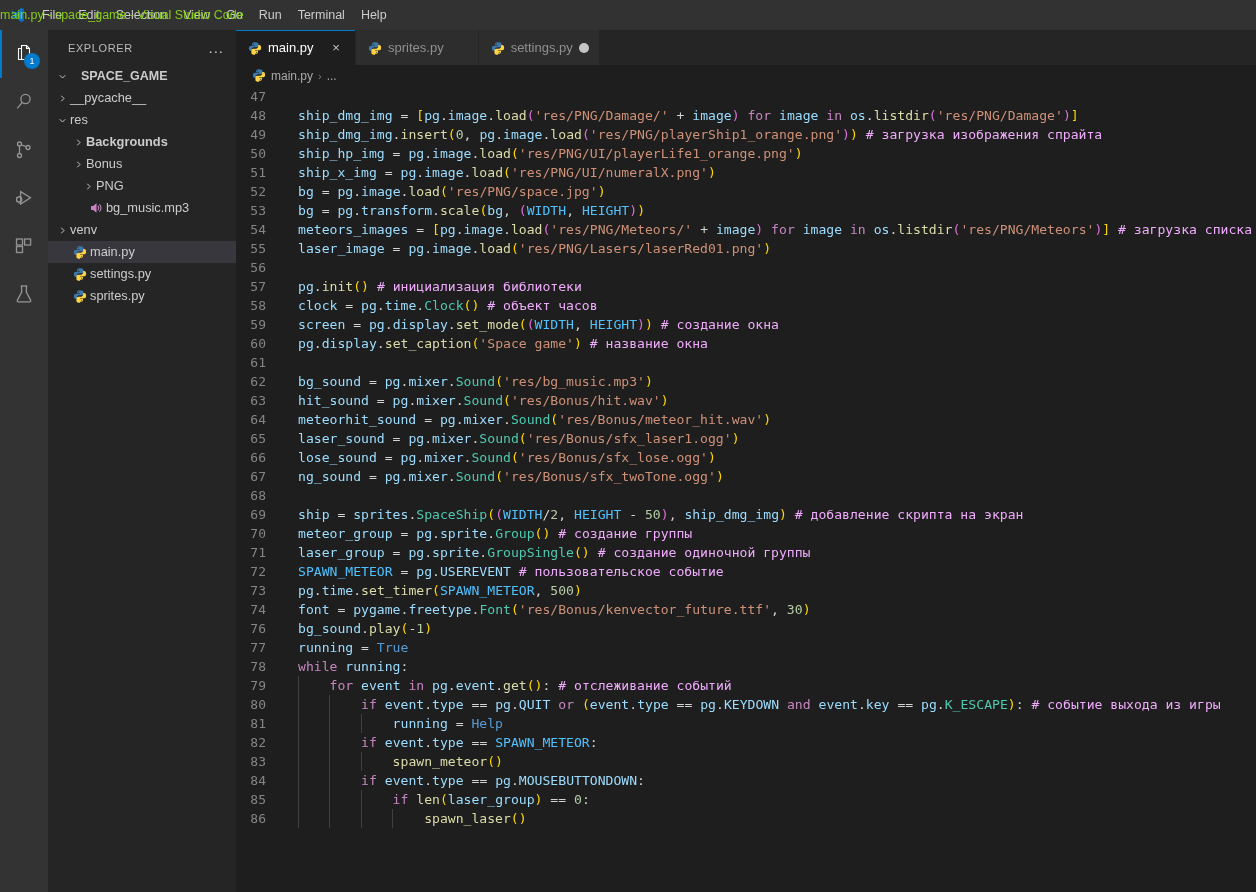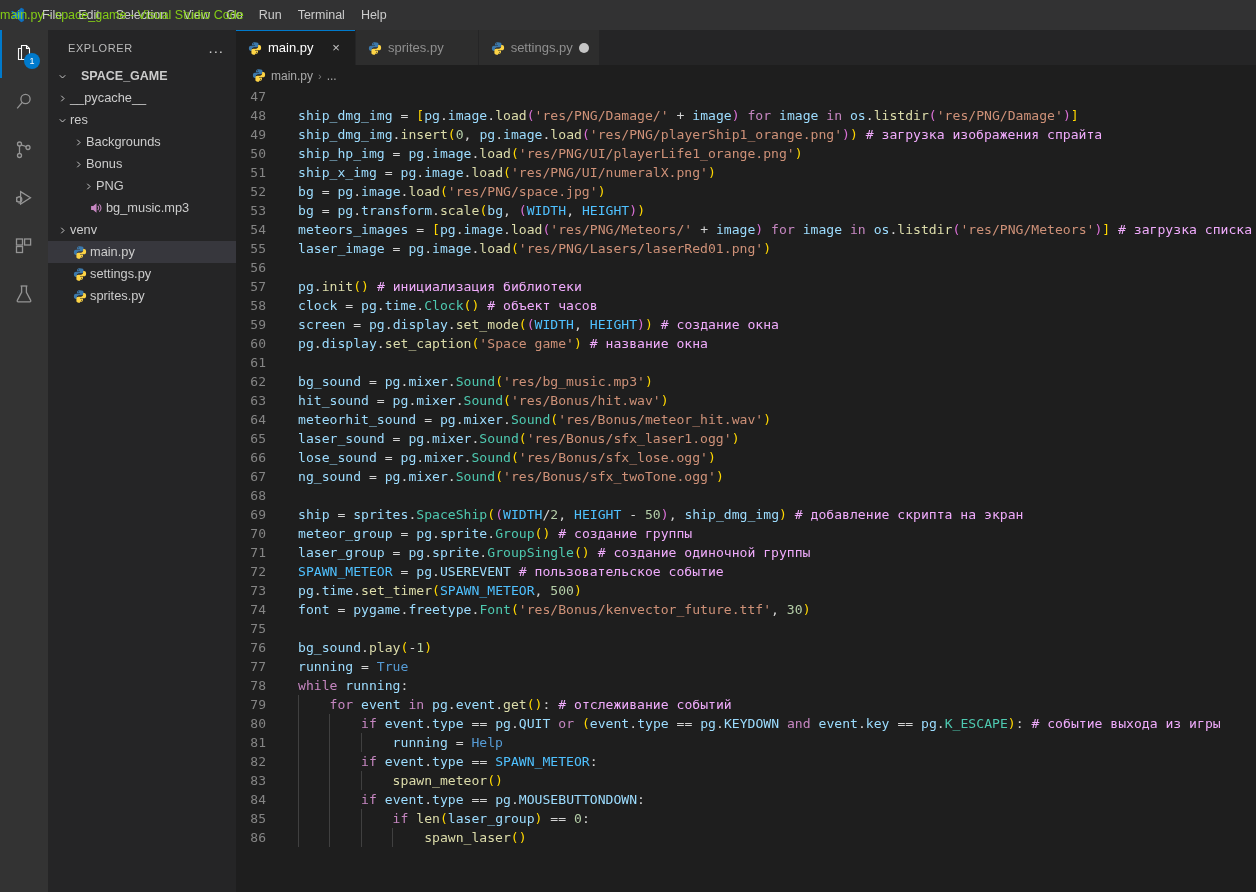--- a/index.html
+++ b/index.html
@@ -249,21 +249,21 @@
             <span class="rlabel">__pycache__</span>
           </div>
           <div class="row" style="padding-left: 6px;">
             <span class="twisty">
               <svg width="11" height="11" viewBox="0 0 16 16" fill="none" stroke="#cccccc" stroke-width="1.4">
                 <path d="M4 6.2 8 10.2 12 6.2"></path>
               </svg>
             </span>
             <span class="rlabel">res</span>
           </div>
-          <div class="row" style="padding-left: 22px;">
+          <div class="row" style="padding-left: 22px; font-weight: bold;">
             <span class="twisty">
               <svg width="11" height="11" viewBox="0 0 16 16" fill="none" stroke="#cccccc" stroke-width="1.4">
                 <path d="M6.2 4 10.2 8 6.2 12"></path>
               </svg>
             </span>
             <span class="rlabel">Backgrounds</span>
           </div>
           <div class="row" style="padding-left: 22px;">
             <span class="twisty">
               <svg width="11" height="11" viewBox="0 0 16 16" fill="none" stroke="#cccccc" stroke-width="1.4">
@@ -402,21 +402,20 @@
             <div class="cl"><span class="ln">65</span><span class="ctext"><span></span><span class="t-var">laser_sound</span><span class="t-op"> = </span><span class="t-var">pg</span><span class="t-def">.</span><span class="t-var">mixer</span><span class="t-def">.</span><span class="t-cls">Sound</span><span class="t-b1">(</span><span class="t-str">'res/Bonus/sfx_laser1.ogg'</span><span class="t-b1">)</span></span></div>
             <div class="cl"><span class="ln">66</span><span class="ctext"><span></span><span class="t-var">lose_sound</span><span class="t-op"> = </span><span class="t-var">pg</span><span class="t-def">.</span><span class="t-var">mixer</span><span class="t-def">.</span><span class="t-cls">Sound</span><span class="t-b1">(</span><span class="t-str">'res/Bonus/sfx_lose.ogg'</span><span class="t-b1">)</span></span></div>
             <div class="cl"><span class="ln">67</span><span class="ctext"><span></span><span class="t-var">ng_sound</span><span class="t-op"> = </span><span class="t-var">pg</span><span class="t-def">.</span><span class="t-var">mixer</span><span class="t-def">.</span><span class="t-cls">Sound</span><span class="t-b1">(</span><span class="t-str">'res/Bonus/sfx_twoTone.ogg'</span><span class="t-b1">)</span></span></div>
             <div class="cl"><span class="ln">68</span><span class="ctext"><span></span></span></div>
             <div class="cl"><span class="ln">69</span><span class="ctext"><span></span><span class="t-var">ship</span><span class="t-op"> = </span><span class="t-var">sprites</span><span class="t-def">.</span><span class="t-cls">SpaceShip</span><span class="t-b1">(</span><span class="t-b2">(</span><span class="t-const">WIDTH</span><span class="t-op">/</span><span class="t-num">2</span><span class="t-op">, </span><span class="t-const">HEIGHT</span><span class="t-op"> - </span><span class="t-num">50</span><span class="t-b2">)</span><span class="t-op">, </span><span class="t-var">ship_dmg_img</span><span class="t-b1">)</span><span class="t-com"> # добавление скрипта на экран</span></span></div>
             <div class="cl"><span class="ln">70</span><span class="ctext"><span></span><span class="t-var">meteor_group</span><span class="t-op"> = </span><span class="t-var">pg</span><span class="t-def">.</span><span class="t-var">sprite</span><span class="t-def">.</span><span class="t-cls">Group</span><span class="t-b1">(</span><span class="t-b1">)</span><span class="t-com"> # создание группы</span></span></div>
             <div class="cl"><span class="ln">71</span><span class="ctext"><span></span><span class="t-var">laser_group</span><span class="t-op"> = </span><span class="t-var">pg</span><span class="t-def">.</span><span class="t-var">sprite</span><span class="t-def">.</span><span class="t-cls">GroupSingle</span><span class="t-b1">(</span><span class="t-b1">)</span><span class="t-com"> # создание одиночной группы</span></span></div>
             <div class="cl"><span class="ln">72</span><span class="ctext"><span></span><span class="t-const">SPAWN_METEOR</span><span class="t-op"> = </span><span class="t-var">pg</span><span class="t-def">.</span><span class="t-var">USEREVENT</span><span class="t-com"> # пользовательское событие</span></span></div>
             <div class="cl"><span class="ln">73</span><span class="ctext"><span></span><span class="t-var">pg</span><span class="t-def">.</span><span class="t-var">time</span><span class="t-def">.</span><span class="t-fn">set_timer</span><span class="t-b1">(</span><span class="t-const">SPAWN_METEOR</span><span class="t-op">, </span><span class="t-num">500</span><span class="t-b1">)</span></span></div>
             <div class="cl"><span class="ln">74</span><span class="ctext"><span></span><span class="t-var">font</span><span class="t-op"> = </span><span class="t-var">pygame</span><span class="t-def">.</span><span class="t-var">freetype</span><span class="t-def">.</span><span class="t-cls">Font</span><span class="t-b1">(</span><span class="t-str">'res/Bonus/kenvector_future.ttf'</span><span class="t-op">, </span><span class="t-num">30</span><span class="t-b1">)</span></span></div>
-            <div class="cl"><span class="ln">75</span><span class="ctext"><span></span></span></div>
             <div class="cl"><span class="ln">76</span><span class="ctext"><span></span><span class="t-var">bg_sound</span><span class="t-def">.</span><span class="t-fn">play</span><span class="t-b1">(</span><span class="t-op">-</span><span class="t-num">1</span><span class="t-b1">)</span></span></div>
             <div class="cl"><span class="ln">77</span><span class="ctext"><span></span><span class="t-var">running</span><span class="t-op"> = </span><span class="t-ctl">True</span></span></div>
             <div class="cl"><span class="ln">78</span><span class="ctext"><span></span><span class="t-kw">while</span><span class="t-def"> </span><span class="t-var">running</span><span class="t-op">:</span></span></div>
             <div class="cl"><span class="ln">79</span><span class="ctext"><span class="ig" style="left: 10px;"></span><span>    </span><span class="t-kw">for</span><span class="t-def"> </span><span class="t-var">event</span><span class="t-def"> </span><span class="t-kw">in</span><span class="t-def"> </span><span class="t-var">pg</span><span class="t-def">.</span><span class="t-var">event</span><span class="t-def">.</span><span class="t-fn">get</span><span class="t-b1">(</span><span class="t-b1">)</span><span class="t-op">:</span><span class="t-com"> # отслеживание событий</span></span></div>
             <div class="cl"><span class="ln">80</span><span class="ctext"><span class="ig" style="left: 10px;"></span><span class="ig" style="left: 41.28px;"></span><span>        </span><span class="t-kw">if</span><span class="t-def"> </span><span class="t-var">event</span><span class="t-def">.</span><span class="t-var">type</span><span class="t-op"> == </span><span class="t-var">pg</span><span class="t-def">.</span><span class="t-var">QUIT</span><span class="t-def"> </span><span class="t-kw">or</span><span class="t-def"> </span><span class="t-b1">(</span><span class="t-var">event</span><span class="t-def">.</span><span class="t-var">type</span><span class="t-op"> == </span><span class="t-var">pg</span><span class="t-def">.</span><span class="t-var">KEYDOWN</span><span class="t-def"> </span><span class="t-kw">and</span><span class="t-def"> </span><span class="t-var">event</span><span class="t-def">.</span><span class="t-var">key</span><span class="t-op"> == </span><span class="t-var">pg</span><span class="t-def">.</span><span class="t-cls">K_ESCAPE</span><span class="t-b1">)</span><span class="t-op">:</span><span class="t-com"> # событие выхода из игры</span></span></div>
             <div class="cl"><span class="ln">81</span><span class="ctext"><span class="ig" style="left: 10px;"></span><span class="ig" style="left: 41.28px;"></span><span class="ig" style="left: 72.56px;"></span><span>            </span><span class="t-var">running</span><span class="t-op"> = </span><span class="t-ctl">Help</span></span></div>
             <div class="cl"><span class="ln">82</span><span class="ctext"><span class="ig" style="left: 10px;"></span><span class="ig" style="left: 41.28px;"></span><span>        </span><span class="t-kw">if</span><span class="t-def"> </span><span class="t-var">event</span><span class="t-def">.</span><span class="t-var">type</span><span class="t-op"> == </span><span class="t-const">SPAWN_METEOR</span><span class="t-op">:</span></span></div>
             <div class="cl"><span class="ln">83</span><span class="ctext"><span class="ig" style="left: 10px;"></span><span class="ig" style="left: 41.28px;"></span><span class="ig" style="left: 72.56px;"></span><span>            </span><span class="t-fn">spawn_meteor</span><span class="t-b1">(</span><span class="t-b1">)</span></span></div>
             <div class="cl"><span class="ln">84</span><span class="ctext"><span class="ig" style="left: 10px;"></span><span class="ig" style="left: 41.28px;"></span><span>        </span><span class="t-kw">if</span><span class="t-def"> </span><span class="t-var">event</span><span class="t-def">.</span><span class="t-var">type</span><span class="t-op"> == </span><span class="t-var">pg</span><span class="t-def">.</span><span class="t-var">MOUSEBUTTONDOWN</span><span class="t-op">:</span></span></div>
             <div class="cl"><span class="ln">85</span><span class="ctext"><span class="ig" style="left: 10px;"></span><span class="ig" style="left: 41.28px;"></span><span class="ig" style="left: 72.56px;"></span><span>            </span><span class="t-kw">if</span><span class="t-def"> </span><span class="t-fn">len</span><span class="t-b1">(</span><span class="t-var">laser_group</span><span class="t-b1">)</span><span class="t-op"> == </span><span class="t-num">0</span><span class="t-op">:</span></span></div>

